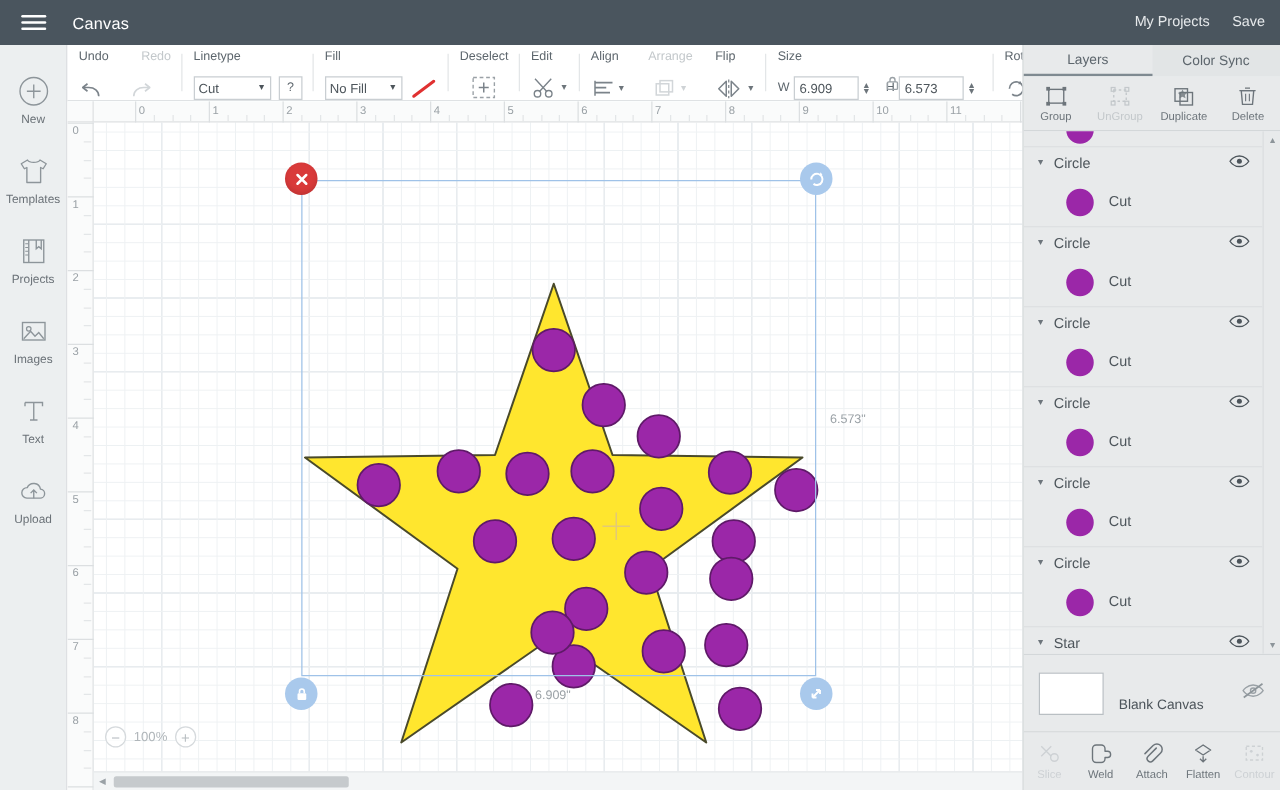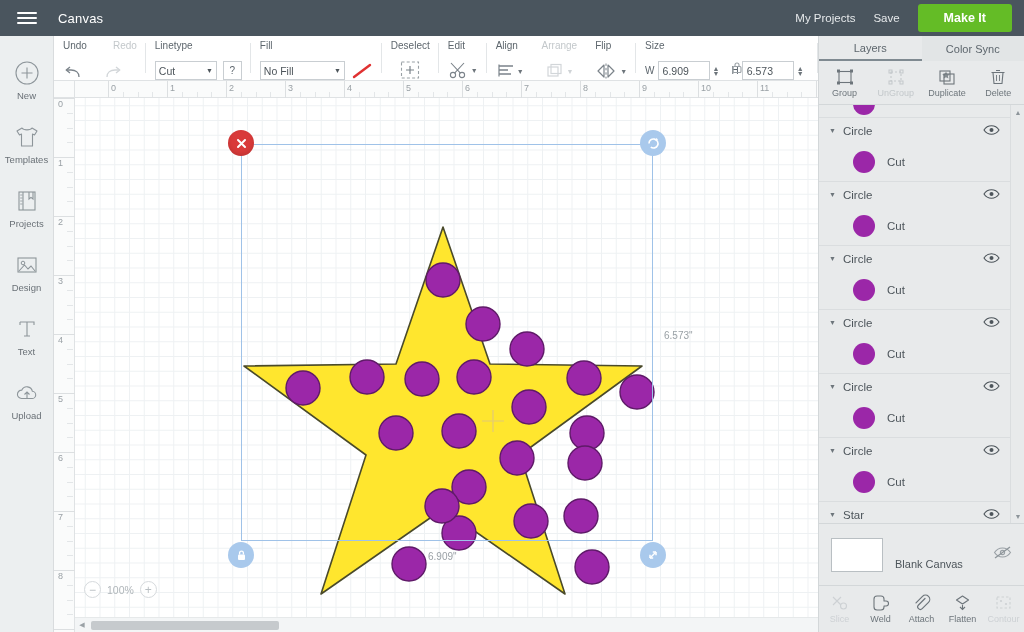--- a/index.html
+++ b/index.html
@@ -178,21 +178,20 @@
   <div class="topbar">
     <div class="hamburger">
       <i></i>
         <i></i>
         <i></i>
     </div>
     <div class="canvas-label">Canvas</div>
     <div class="topright">
       <div class="tlink">My Projects</div>
       <div class="tlink">Save</div>
-      <div class="makeit">Make It</div>
     </div>
   </div>
 
   <div class="sidebar">
 
     <div class="sb-item">
       <svg width="26" height="26" viewBox="0 0 26 26">
         <circle cx="13" cy="13" r="11" fill="none" stroke="#8d959a" stroke-width="1.1"></circle>
         <path d="M13 7.5v11M7.5 13h11" stroke="#8d959a" stroke-width="1.1"></path>
       </svg>
@@ -215,21 +214,21 @@
       </svg>
       <div class="sb-label">Projects</div>
     </div>
 
     <div class="sb-item">
       <svg width="26" height="26" viewBox="0 0 26 26">
         <rect x="4" y="6" width="18" height="14" fill="none" stroke="#8d959a" stroke-width="1.1"></rect>
         <circle cx="9" cy="11" r="1.8" fill="none" stroke="#8d959a" stroke-width="1"></circle>
         <path d="M5 19l5.5-6 3.5 4 3-3 4 5" fill="none" stroke="#8d959a" stroke-width="1.1"></path>
       </svg>
-      <div class="sb-label">Design</div>
+      <div class="sb-label">Images</div>
     </div>
 
     <div class="sb-item">
       <svg width="26" height="26" viewBox="0 0 26 26">
         <path d="M6 6h14v3M13 6v14M10 20h6" fill="none" stroke="#8d959a" stroke-width="1.1"></path>
         <path d="M6 6v3" stroke="#8d959a" stroke-width="1.1"></path>
       </svg>
       <div class="sb-label">Text</div>
     </div>
 
@@ -277,21 +276,21 @@
         </div>
         <div class="qbox">?</div>
       </div>
     </div>
 
     <div class="tgroup sep">
       <div class="tgroup-head">
         <span>Fill</span>
       </div>
       <div class="tgroup-body">
-        <div class="sel" style="width:85px;">
+        <div class="sel" style="width:62px;">
           <span>No Fill</span>
           <span class="c">▼</span>
         </div>
         <div class="swatch-line">
           <svg width="22" height="18" viewBox="0 0 22 18">
             <path d="M3 15L19 3" stroke="#e03131" stroke-width="2.4" stroke-linecap="round"></path>
           </svg>
         </div>
       </div>
     </div>

